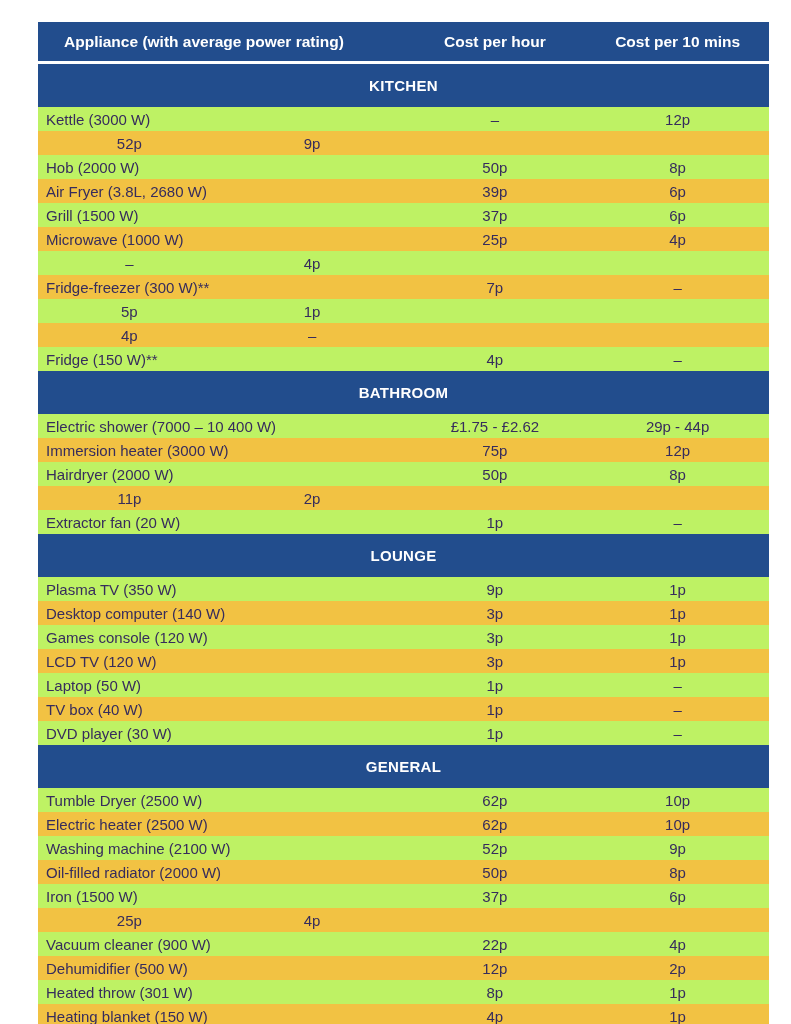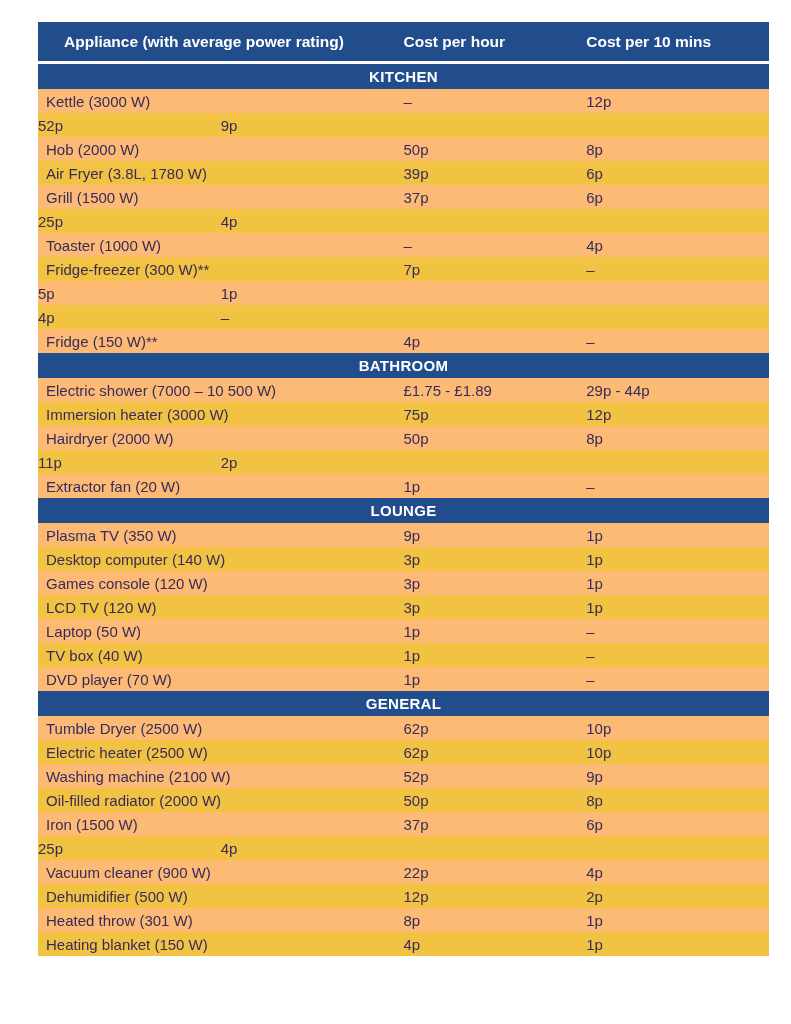--- a/index.html
+++ b/index.html
@@ -24,40 +24,40 @@
     background: var(--blue, #224D8D);
     color: var(--header-text, #ffffff);
     font-weight: bold;
     font-size: 15.5px;
     margin-bottom: 3px;
   }
   .section-band {
     display: flex;
     align-items: center;
     justify-content: center;
-    height: 25px;
+    height: 43px;
     background: var(--blue, #224D8D);
     color: var(--header-text, #ffffff);
     font-weight: bold;
     font-size: 15px;
     letter-spacing: 0.3px;
   }
   .row {
     display: flex;
     align-items: center;
     height: 24px;
-    background: #fdba74;
+    background: #bef264;
     color: var(--navy, #362C5C);
     font-size: 15px;
   }
   .row.stripe { background: var(--yellow, #F2C243); }
   .cell { box-sizing: border-box; }
   .c0 { flex: 0 0 50%; text-align: left; padding-left: 8px; }
-  .c1 { flex: 0 0 25%; }
-  .c2 { flex: 0 0 25%; }
+  .c1 { flex: 0 0 25%; text-align: center; }
+  .c2 { flex: 0 0 25%; text-align: center; }
   .hdr.c0 { padding-left: 26px; }
 </style>
 </head>
 <body>
 
 <div class="page">
   <div class="table-wrap">
 
     <div class="header-row">
       <div class="cell c0 hdr">Appliance (with average power rating)</div>
@@ -75,35 +75,35 @@
         <div class="row stripe">
           <div class="cell c1">52p</div>
           <div class="cell c2">9p</div>
         </div>
         <div class="row">
           <div class="cell c0">Hob (2000 W)</div>
           <div class="cell c1">50p</div>
           <div class="cell c2">8p</div>
         </div>
         <div class="row stripe">
-          <div class="cell c0">Air Fryer (3.8L, 1780 W)</div>
+          <div class="cell c0">Air Fryer (3.8L, 2680 W)</div>
           <div class="cell c1">39p</div>
           <div class="cell c2">6p</div>
         </div>
         <div class="row">
           <div class="cell c0">Grill (1500 W)</div>
           <div class="cell c1">37p</div>
           <div class="cell c2">6p</div>
         </div>
         <div class="row stripe">
+          <div class="cell c0">Microwave (1000 W)</div>
           <div class="cell c1">25p</div>
           <div class="cell c2">4p</div>
         </div>
         <div class="row">
-          <div class="cell c0">Toaster (1000 W)</div>
           <div class="cell c1">–</div>
           <div class="cell c2">4p</div>
         </div>
         <div class="row stripe">
           <div class="cell c0">Fridge-freezer (300 W)**</div>
           <div class="cell c1">7p</div>
           <div class="cell c2">–</div>
         </div>
         <div class="row">
           <div class="cell c1">5p</div>
@@ -113,22 +113,22 @@
           <div class="cell c1">4p</div>
           <div class="cell c2">–</div>
         </div>
         <div class="row">
           <div class="cell c0">Fridge (150 W)**</div>
           <div class="cell c1">4p</div>
           <div class="cell c2">–</div>
         </div>
         <div class="section-band">BATHROOM</div>
         <div class="row">
-          <div class="cell c0">Electric shower (7000 – 10 500 W)</div>
-          <div class="cell c1">£1.75 - £1.89</div>
+          <div class="cell c0">Electric shower (7000 – 10 400 W)</div>
+          <div class="cell c1">£1.75 - £2.62</div>
           <div class="cell c2">29p - 44p</div>
         </div>
         <div class="row stripe">
           <div class="cell c0">Immersion heater (3000 W)</div>
           <div class="cell c1">75p</div>
           <div class="cell c2">12p</div>
         </div>
         <div class="row">
           <div class="cell c0">Hairdryer (2000 W)</div>
           <div class="cell c1">50p</div>
@@ -168,21 +168,21 @@
           <div class="cell c0">Laptop (50 W)</div>
           <div class="cell c1">1p</div>
           <div class="cell c2">–</div>
         </div>
         <div class="row stripe">
           <div class="cell c0">TV box (40 W)</div>
           <div class="cell c1">1p</div>
           <div class="cell c2">–</div>
         </div>
         <div class="row">
-          <div class="cell c0">DVD player (70 W)</div>
+          <div class="cell c0">DVD player (30 W)</div>
           <div class="cell c1">1p</div>
           <div class="cell c2">–</div>
         </div>
         <div class="section-band">GENERAL</div>
         <div class="row">
           <div class="cell c0">Tumble Dryer (2500 W)</div>
           <div class="cell c1">62p</div>
           <div class="cell c2">10p</div>
         </div>
         <div class="row stripe">

